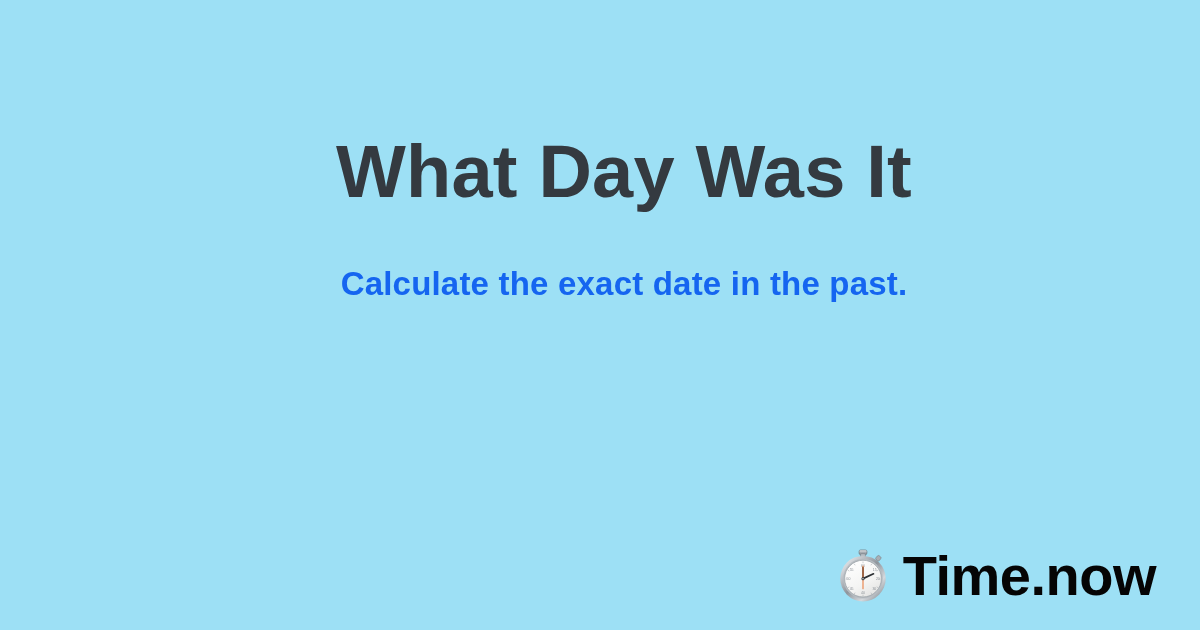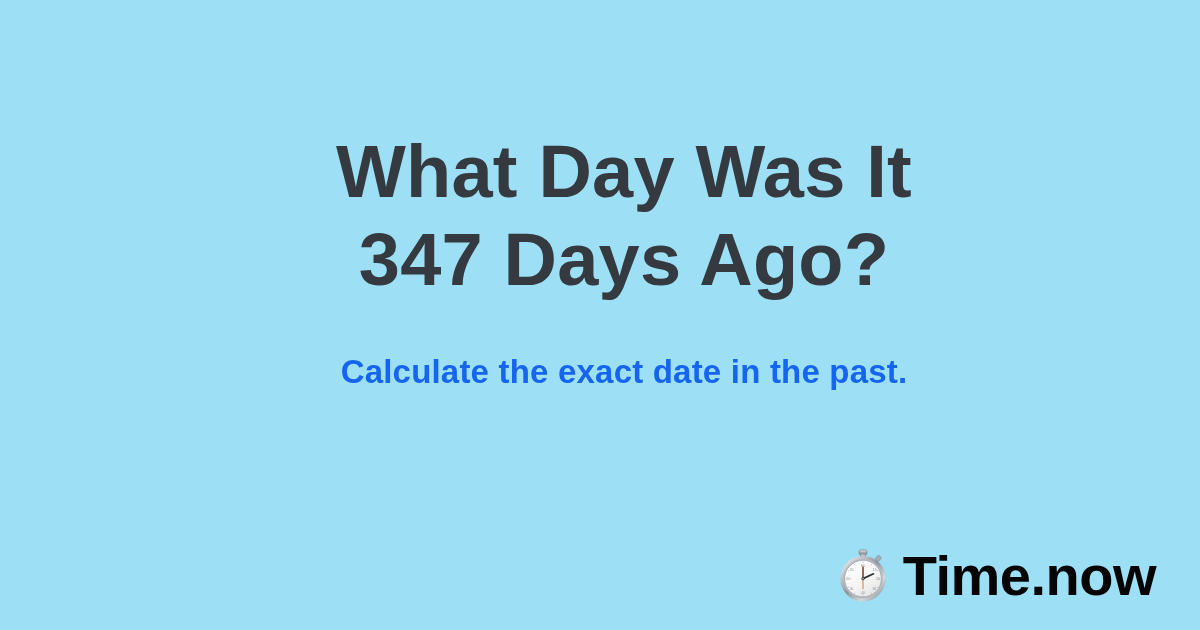--- a/index.html
+++ b/index.html
@@ -89,21 +89,20 @@
   }
 </style>
 </head>
 <body>
 
 <div class="og-card">
 
   <div class="hero">
     <h1 class="hero-title">
       <span class="hero-title-line">What Day Was It</span>
-      <span class="hero-title-line">347 Days Ago?</span>
     </h1>
     <p class="hero-subtitle">Calculate the exact date in the past.</p>
   </div>
 
   <div class="brand">
     <span class="brand-mark">
       <svg viewBox="0 0 64 64" width="56" height="56" aria-hidden="true">
         <defs>
           <linearGradient id="bezel" x1="0" y1="0" x2="1" y2="1">
             <stop offset="0%" stop-color="#FDFDFD"></stop>

